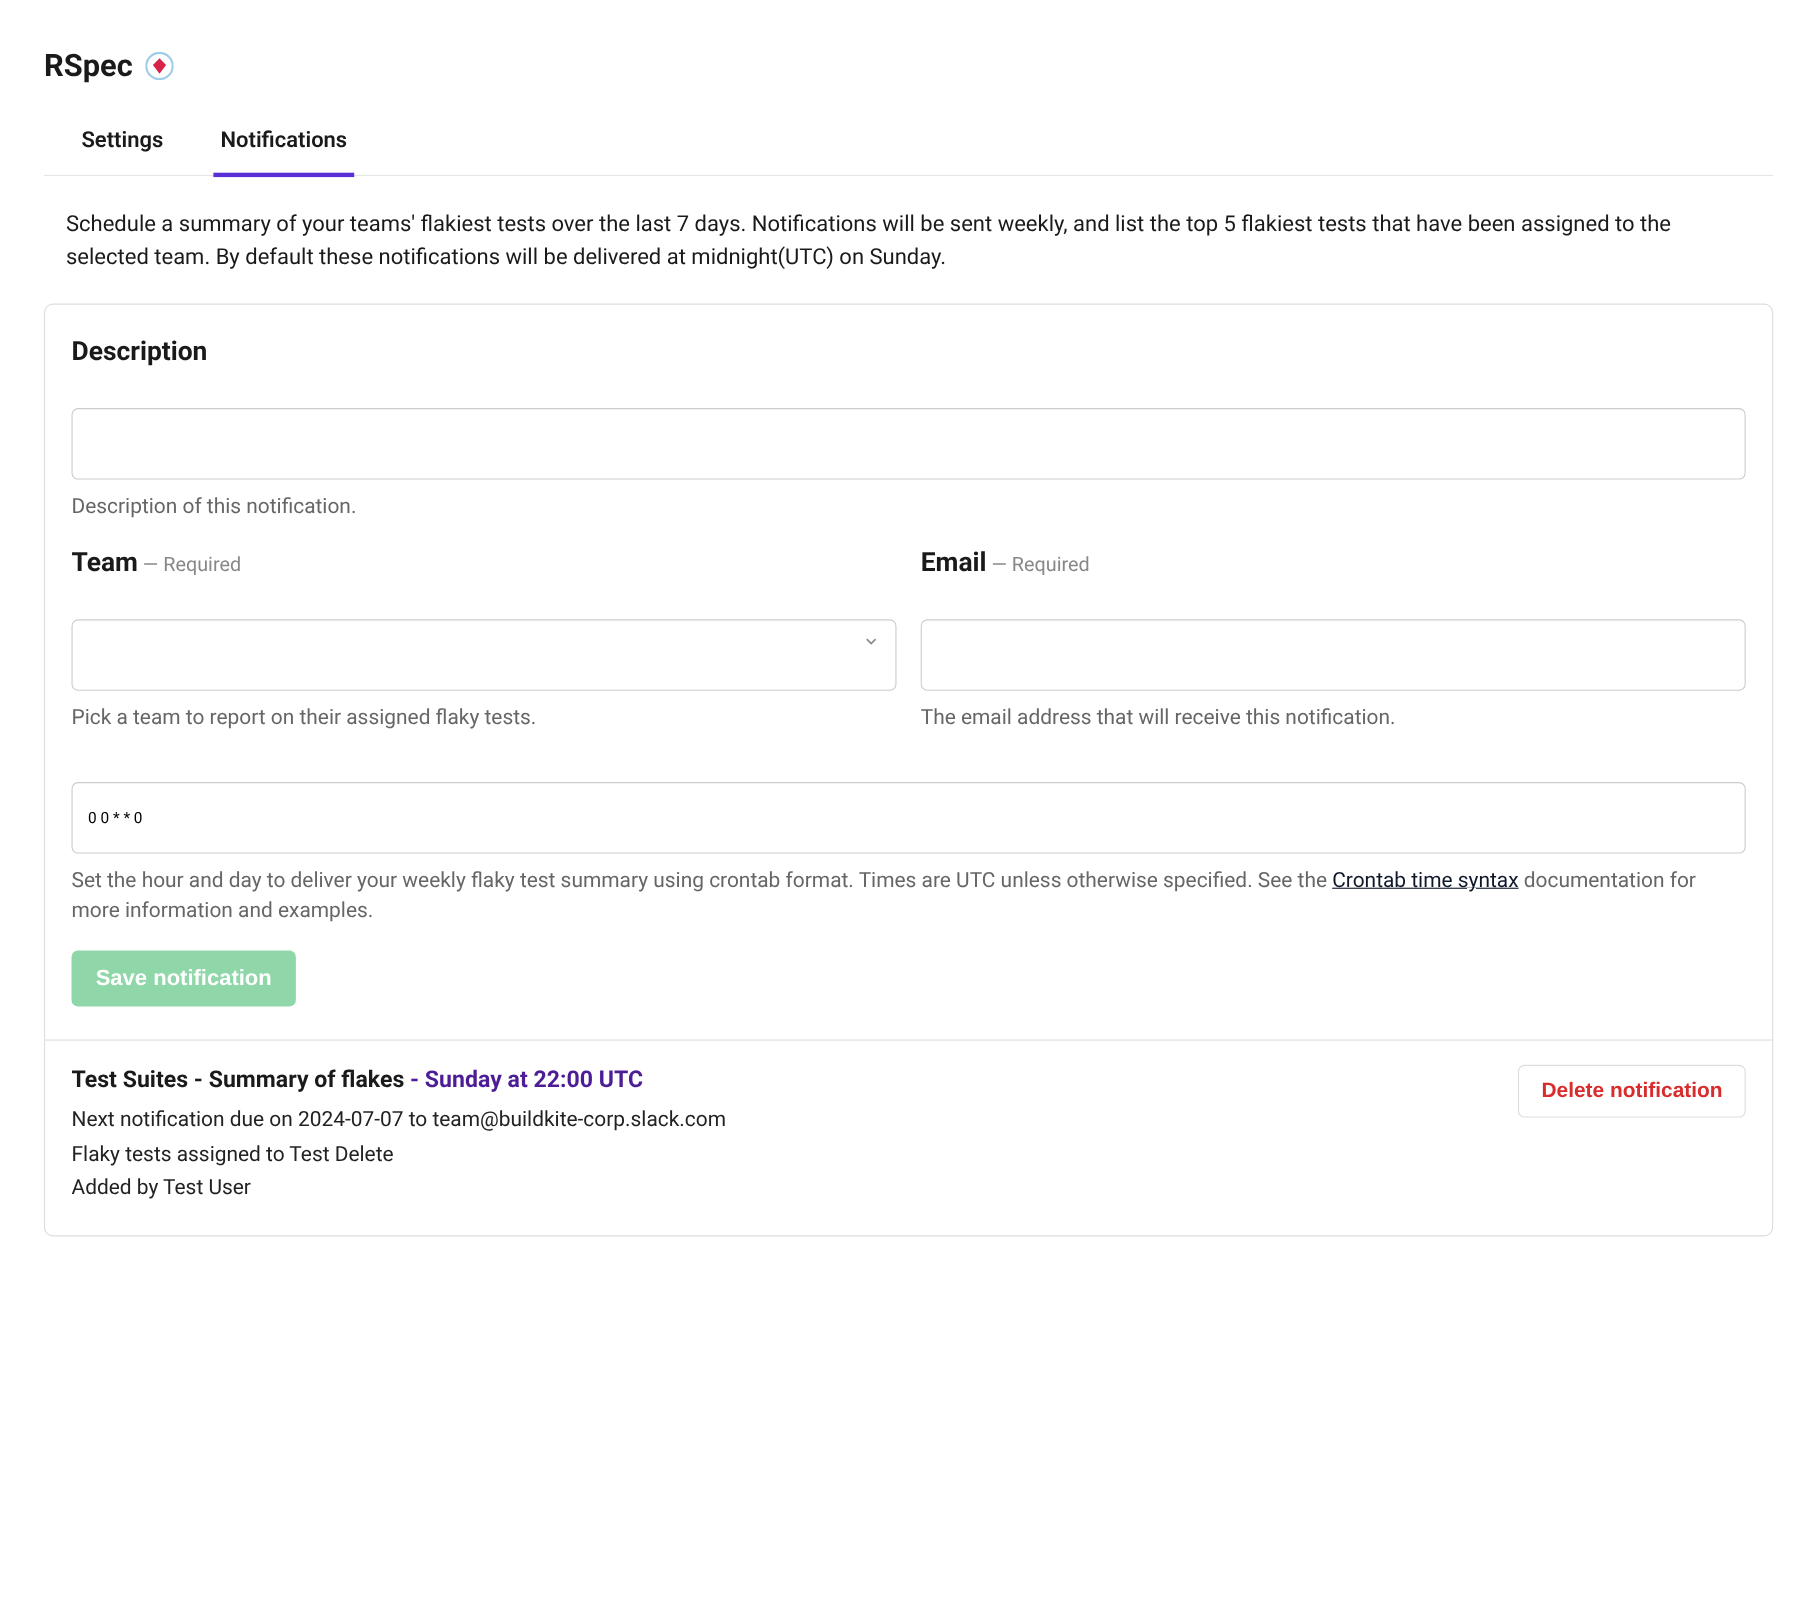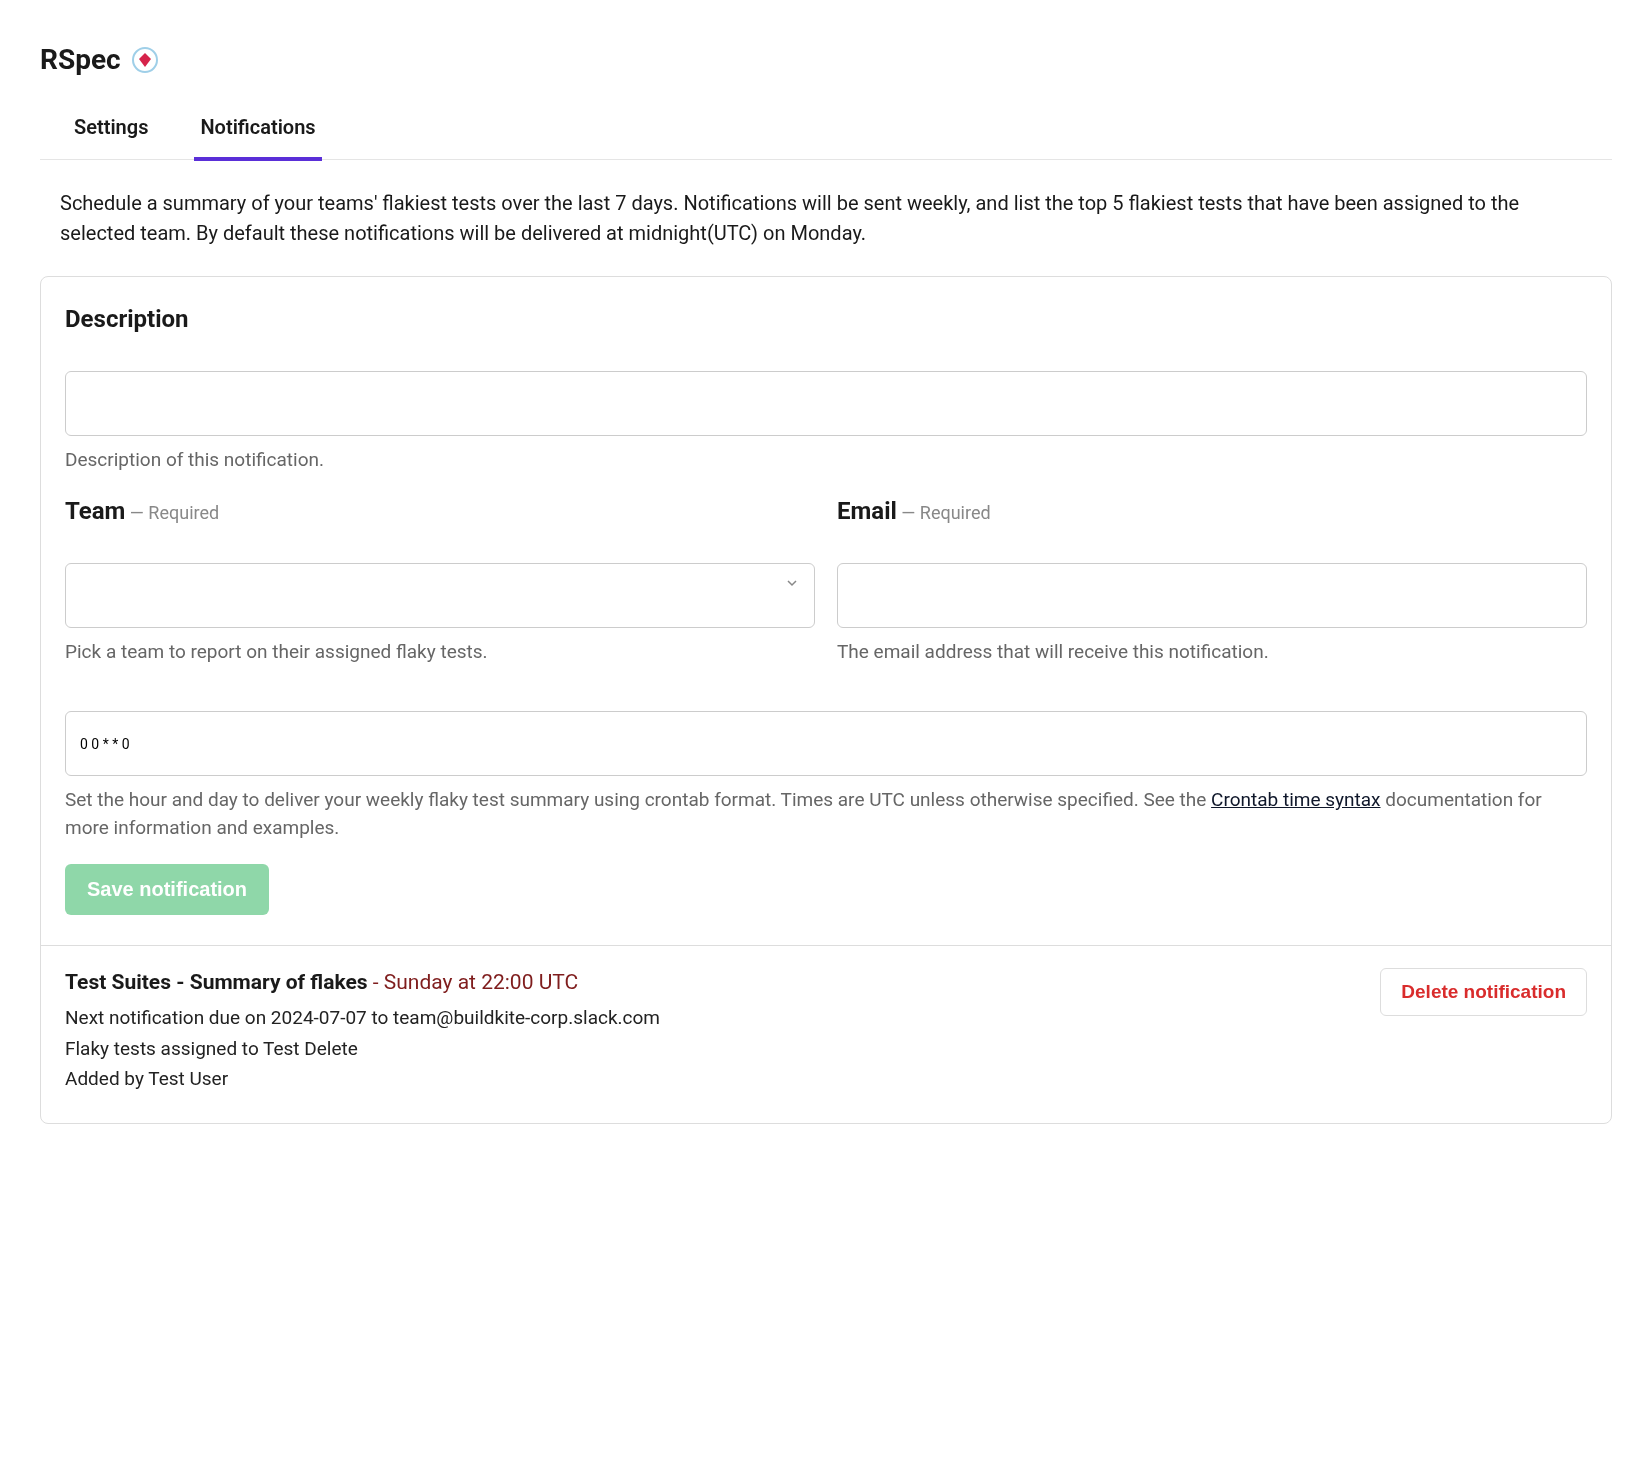--- a/index.html
+++ b/index.html
@@ -133,21 +133,21 @@
     display: flex;
     justify-content: space-between;
     align-items: flex-start;
     gap: 20px;
   }
   .existing-title {
     font-size: 21px;
     margin-bottom: 8px;
   }
   .existing-title .bold { font-weight: 700; }
-  .existing-title .sched { color: #7f1d1d; font-weight: 400; }
+  .existing-title .sched { color: #4c1d95; font-weight: 700; }
   .existing-line {
     font-size: 19px;
     color: #222;
     margin-bottom: 4px;
   }
   .existing-line .bold { font-weight: 400; }
   .delete-btn {
     background: #fff;
     border: 1px solid #ddd;
     color: #d92c2c;
@@ -170,21 +170,21 @@
       <polygon points="13,6 19,12 13,20 7,12" fill="#d6234a"></polygon>
     </svg>
   </span>
 </div>
 
 <div class="tabs">
   <div class="tab">Settings</div>
   <div class="tab active">Notifications</div>
 </div>
 
-<p class="description-text">Schedule a summary of your teams' flakiest tests over the last 7 days. Notifications will be sent weekly, and list the top 5 flakiest tests that have been assigned to the selected team. By default these notifications will be delivered at midnight(UTC) on Monday.</p>
+<p class="description-text">Schedule a summary of your teams' flakiest tests over the last 7 days. Notifications will be sent weekly, and list the top 5 flakiest tests that have been assigned to the selected team. By default these notifications will be delivered at midnight(UTC) on Sunday.</p>
 
 <div class="card">
   <div class="form-section">
 
     <div class="form-group">
       <label class="form-label">Description</label>
       <input type="text" class="text-input" value="" style="">
       <div class="help-text">Description of this notification.</div>
     </div>
 

